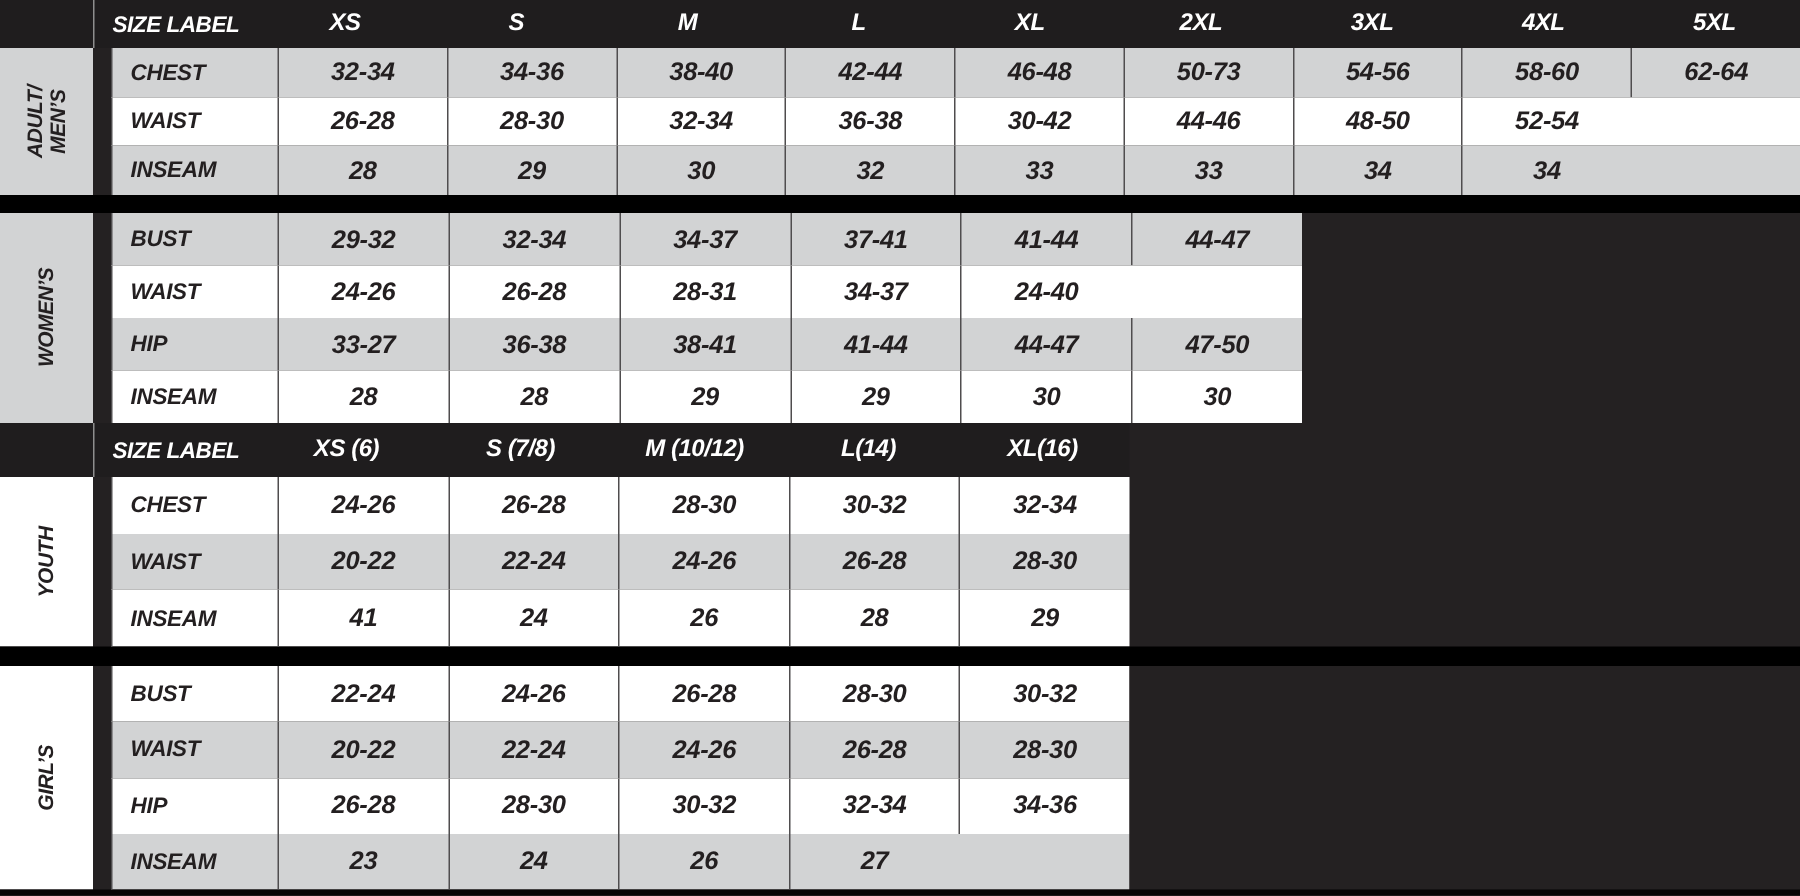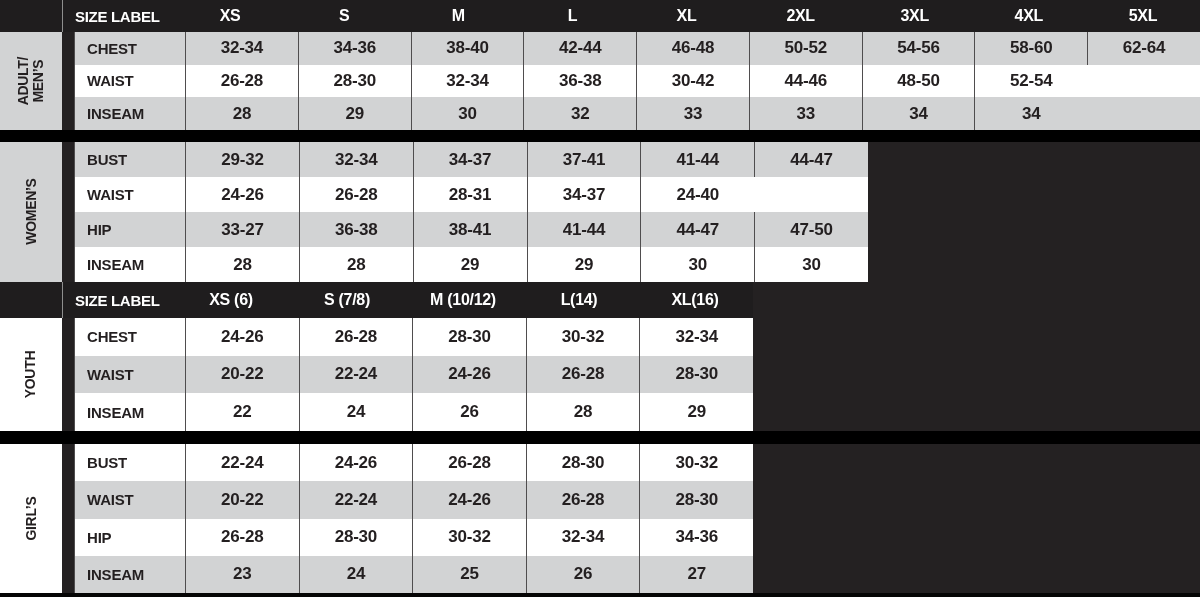--- a/index.html
+++ b/index.html
@@ -5,21 +5,21 @@
   html, body {
     margin: 0;
     padding: 0;
     width: 1200px;
     height: 597px;
     overflow: hidden;
     background: #242122;
     font-family: "Liberation Sans", sans-serif;
     font-weight: bold;
   }
-  .page { width: 1200px; height: 597px; position: relative; }
+  .page { width: 1200px; height: 597px; position: relative; font-style: italic; }
 
   
   .sec { display: flex; flex-direction: column; overflow: hidden; }
   .sec-mens   { width: 1200px; height: 130px; }
   .sec-womens { width: 868px;  height: 140px; }
   .sec-youth  { width: 1200px; height: 149px; }
   .sec-girls  { width: 753px;  height: 149px; }
 
   .body-wrap { display: flex; flex: 1; min-height: 0; }
   .rows { flex: 1; display: flex; flex-direction: column; min-width: 0; margin-left: 12px; }
@@ -113,21 +113,21 @@
 MEN’S</div>
       </div>
       <div class="rows">
         <div class="row drow g row9">
             <div class="cell lbl">CHEST</div>
             <div class="cell">32-34</div>
             <div class="cell">34-36</div>
             <div class="cell">38-40</div>
             <div class="cell">42-44</div>
             <div class="cell">46-48</div>
-            <div class="cell">50-52</div>
+            <div class="cell">50-73</div>
             <div class="cell">54-56</div>
             <div class="cell">58-60</div>
             <div class="cell">62-64</div>
           </div>
         <div class="row drow w row9">
             <div class="cell lbl">WAIST</div>
             <div class="cell">26-28</div>
             <div class="cell">28-30</div>
             <div class="cell">32-34</div>
             <div class="cell">36-38</div>
@@ -224,21 +224,21 @@
         <div class="row drow g row5">
             <div class="cell lbl">WAIST</div>
             <div class="cell">20-22</div>
             <div class="cell">22-24</div>
             <div class="cell">24-26</div>
             <div class="cell">26-28</div>
             <div class="cell">28-30</div>
           </div>
         <div class="row drow w row5">
             <div class="cell lbl">INSEAM</div>
-            <div class="cell">22</div>
+            <div class="cell">41</div>
             <div class="cell">24</div>
             <div class="cell">26</div>
             <div class="cell">28</div>
             <div class="cell">29</div>
           </div>
       </div>
     </div>
   </div>
 
   <div class="bar bar2"></div>
@@ -270,21 +270,20 @@
             <div class="cell">26-28</div>
             <div class="cell">28-30</div>
             <div class="cell">30-32</div>
             <div class="cell">32-34</div>
             <div class="cell">34-36</div>
           </div>
         <div class="row drow g row5">
             <div class="cell lbl">INSEAM</div>
             <div class="cell">23</div>
             <div class="cell">24</div>
-            <div class="cell">25</div>
             <div class="cell">26</div>
             <div class="cell">27</div>
           </div>
       </div>
     </div>
   </div>
 
   <div class="bottom-strip"></div>
 
 </div>

